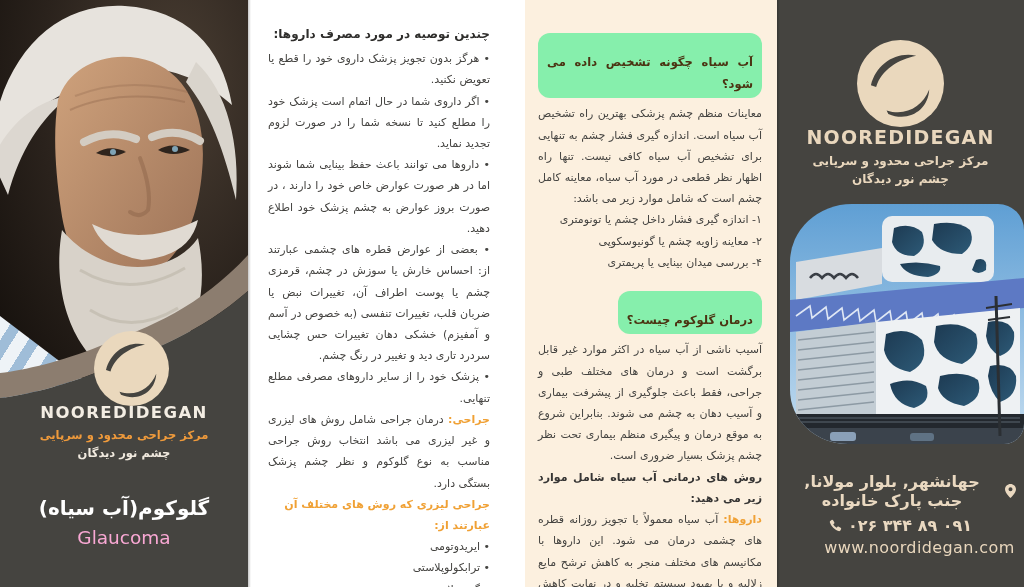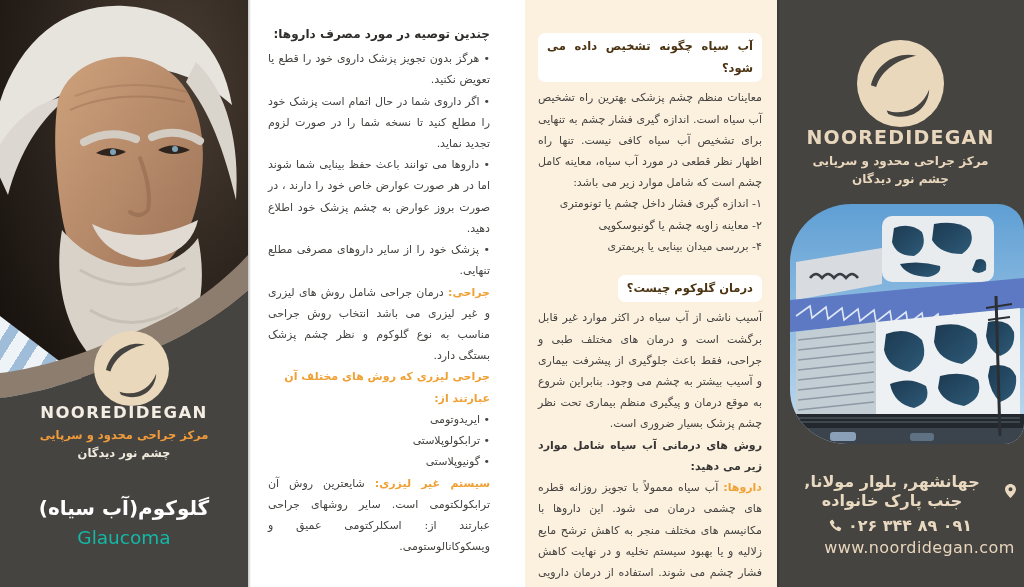--- a/index.html
+++ b/index.html
@@ -11,33 +11,33 @@
   .panel-left{left:0;width:248px;background:#454440;}
   .portrait-wrap{position:absolute;top:0;left:0;width:248px;height:430px;overflow:hidden;}
   .wave-svg{position:absolute;top:245px;left:0;width:248px;height:342px;}
   .cover-logo{position:absolute;top:331px;left:94px;width:75px;height:75px;}
   .cover-brandblock{position:absolute;top:403px;left:0;width:248px;text-align:center;}
   .brand-en{color:#f3ede3;font-weight:bold;font-size:16.5px;letter-spacing:1.4px;}
   .cover-sub1{color:#ef9a3b;font-weight:bold;font-size:11.5px;margin-top:6px;}
   .cover-sub2{color:#f1eadf;font-weight:bold;font-size:11.5px;margin-top:4px;}
   .cover-titleblock{position:absolute;top:496px;left:0;width:248px;text-align:center;}
   .title-fa{color:#ffffff;font-weight:bold;font-size:20px;direction:rtl;}
-  .title-en{color:#14b8a6;font-size:18.5px;margin-top:7px;}
+  .title-en{color:#f9a8d4;font-size:18.5px;margin-top:7px;}
 
   
   .col{direction:rtl;text-align:justify;color:#444340;font-size:11px;line-height:1.93;}
   .col1{left:248px;width:259px;background:#ffffff;padding:23px 17px 0 20px;}
   .col2{left:525px;width:252px;background:#fcf0df;padding:33px 15px 0 13px;}
   .sec-header{font-weight:bold;color:#2f2e2c;font-size:12px;margin:0 0 2px 0;text-align:right;}
   .para{margin:0;}
   .bullet{margin:0;}
   .olabel{color:#f0a135;font-weight:bold;}
   .oheader{color:#f0a135;font-weight:bold;margin:0;text-align:right;}
-  .pill{display:inline-block;background:#ffffff;color:#4b3312;font-weight:bold;font-size:11.5px;
-        border-radius:7px;padding:2px 9px 3px 9px;margin:0 0 5px 0;}
+  .pill{display:inline-block;background:#86efac;color:#4b3312;font-weight:bold;font-size:11.5px;
+        border-radius:12px;padding:18px 9px 3px 9px;margin:0 0 5px 0;}
   .numitem{text-align:right;}
   .boldline{font-weight:bold;color:#363534;}
   .gap18{height:18px;}
 
   
   .panel-right{left:777px;width:247px;background:#454440;}
   .back-logo{position:absolute;top:40px;left:80px;width:87px;height:87px;}
   .back-brandblock{position:absolute;top:126px;left:0;width:247px;text-align:center;}
   .back-brand{color:#e9d7bd;font-weight:bold;font-size:19px;letter-spacing:1.2px;}
   .back-sub1{color:#e9d7bd;font-weight:bold;font-size:12px;margin-top:6px;}
@@ -130,39 +130,40 @@
       <div class="title-fa">گلوکوم(آب سیاه)</div>
       <div class="title-en">Glaucoma</div>
     </div>
   </section>
 
   <section class="panel col col1">
     <p class="sec-header">چندین توصیه در مورد مصرف داروها:</p>
     <p class="bullet">• هرگز بدون تجویز پزشک داروی خود را قطع یا تعویض نکنید.</p>
     <p class="bullet">• اگر داروی شما در حال اتمام است پزشک خود را مطلع کنید تا نسخه شما را در صورت لزوم تجدید نماید.</p>
     <p class="bullet">• داروها می توانند باعث حفظ بینایی شما شوند اما در هر صورت عوارض خاص خود را دارند ، در صورت بروز عوارض به چشم پزشک خود اطلاع دهید.</p>
+    <p class="bullet">• بعضی از عوارض قطره های چشمی عبارتند از: احساس خارش یا سوزش در چشم، قرمزی چشم یا پوست اطراف آن، تغییرات نبض یا ضربان قلب، تغییرات تنفسی (به خصوص در آسم و آمفیزم) خشکی دهان تغییرات حس چشایی سردرد تاری دید و تغییر در رنگ چشم.</p>
     <p class="bullet">• پزشک خود را از سایر داروهای مصرفی مطلع تنهایی.</p>
     <p class="para"><span class="olabel">جراحی:</span><span> درمان جراحی شامل روش های لیزری و غیر لیزری می باشد انتخاب روش جراحی مناسب به نوع گلوکوم و نظر چشم پزشک بستگی دارد.</span></p>
     <p class="oheader">جراحی لیزری که روش های مختلف آن عبارتند از:</p>
     <p class="bullet numitem">• ایریدوتومی</p>
     <p class="bullet numitem">• ترابکولوپلاستی</p>
     <p class="bullet numitem">• گونیوپلاستی</p>
     <p class="para"><span class="olabel">سیستم غیر لیزری:</span><span> شایعترین روش آن ترابکولکتومی است. سایر روشهای جراحی عبارتند از: اسکلرکتومی عمیق و ویسکوکانالوستومی.</span></p>
 
   </section>
 
   <section class="panel col col2">
     <div><span class="pill">آب سیاه چگونه تشخیص داده می شود؟</span></div>
     <p class="para">معاینات منظم چشم پزشکی بهترین راه تشخیص آب سیاه است. اندازه گیری فشار چشم به تنهایی برای تشخیص آب سیاه کافی نیست. تنها راه اظهار نظر قطعی در مورد آب سیاه، معاینه کامل چشم است که شامل موارد زیر می باشد:</p>
     <p class="bullet numitem">۱- اندازه گیری فشار داخل چشم یا تونومتری</p>
     <p class="bullet numitem">۲- معاینه زاویه چشم یا گونیوسکوپی</p>
     <p class="bullet numitem">۴- بررسی میدان بینایی یا پریمتری</p>
     <div class="gap18"></div>
     <div><span class="pill">درمان گلوکوم چیست؟</span></div>
-    <p class="para">آسیب ناشی از آب سیاه در اکثر موارد غیر قابل برگشت است و درمان های مختلف طبی و جراحی، فقط باعث جلوگیری از پیشرفت بیماری و آسیب بیشتر به چشم می وجود. بنابراین شروع به موقع درمان و پیگیری منظم بیماری تحت نظر چشم پزشک بسیار ضروری است.</p>
+    <p class="para">آسیب ناشی از آب سیاه در اکثر موارد غیر قابل برگشت است و درمان های مختلف طبی و جراحی، فقط باعث جلوگیری از پیشرفت بیماری و آسیب دهان به چشم می شوند. بنابراین شروع به موقع درمان و پیگیری منظم بیماری تحت نظر چشم پزشک بسیار ضروری است.</p>
     <p class="para boldline">روش های درمانی آب سیاه شامل موارد زیر می دهید:</p>
     <p class="para"><span class="olabel">داروها:</span><span> آب سیاه معمولاً با تجویز روزانه قطره های چشمی درمان می شود. این داروها با مکانیسم های مختلف منجر به کاهش ترشح مایع زلالیه و یا بهبود سیستم تخلیه و در نهایت کاهش فشار چشم می شوند. استفاده از درمان دارویی با نظر پزشک نوع بیماری و وجود یا عدم وجود بیماری های زمینه ای و سایر داروهای مصرفی بستگی دارد.</span></p>
   </section>
 
   <section class="panel panel-right">
     <svg class="back-logo" viewBox="0 0 100 100">
       <circle cx="50" cy="50" r="50" fill="#ead8bd"></circle>
       <path d="M16,52 C22,28 44,13 68,18 C48,22 28,34 22,54 Z" fill="#454440"></path>
       <path d="M34,81 C56,88 75,77 83,57 C82,81 59,95 36,85 Z" fill="#454440"></path>
     </svg>

